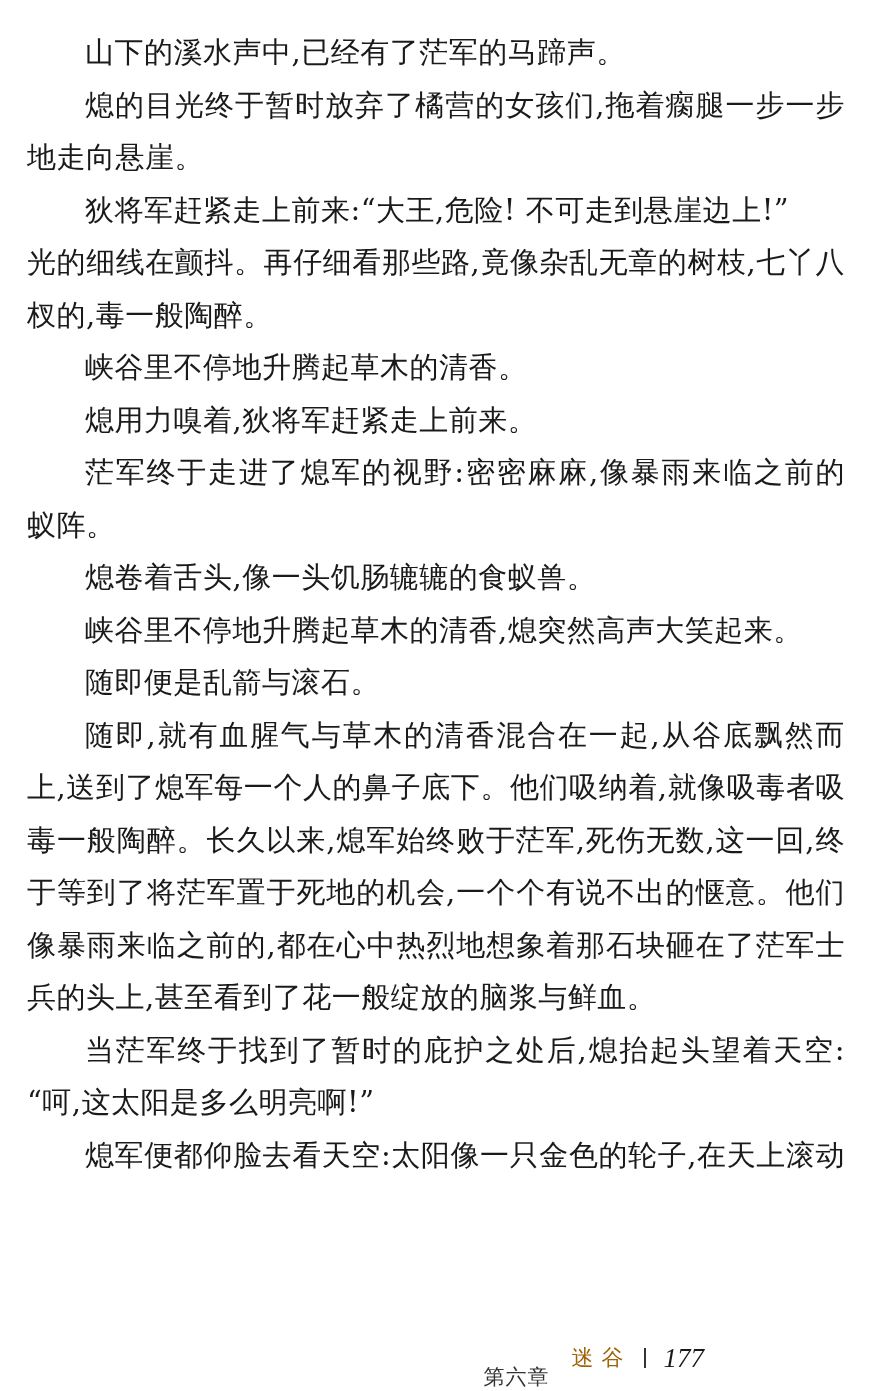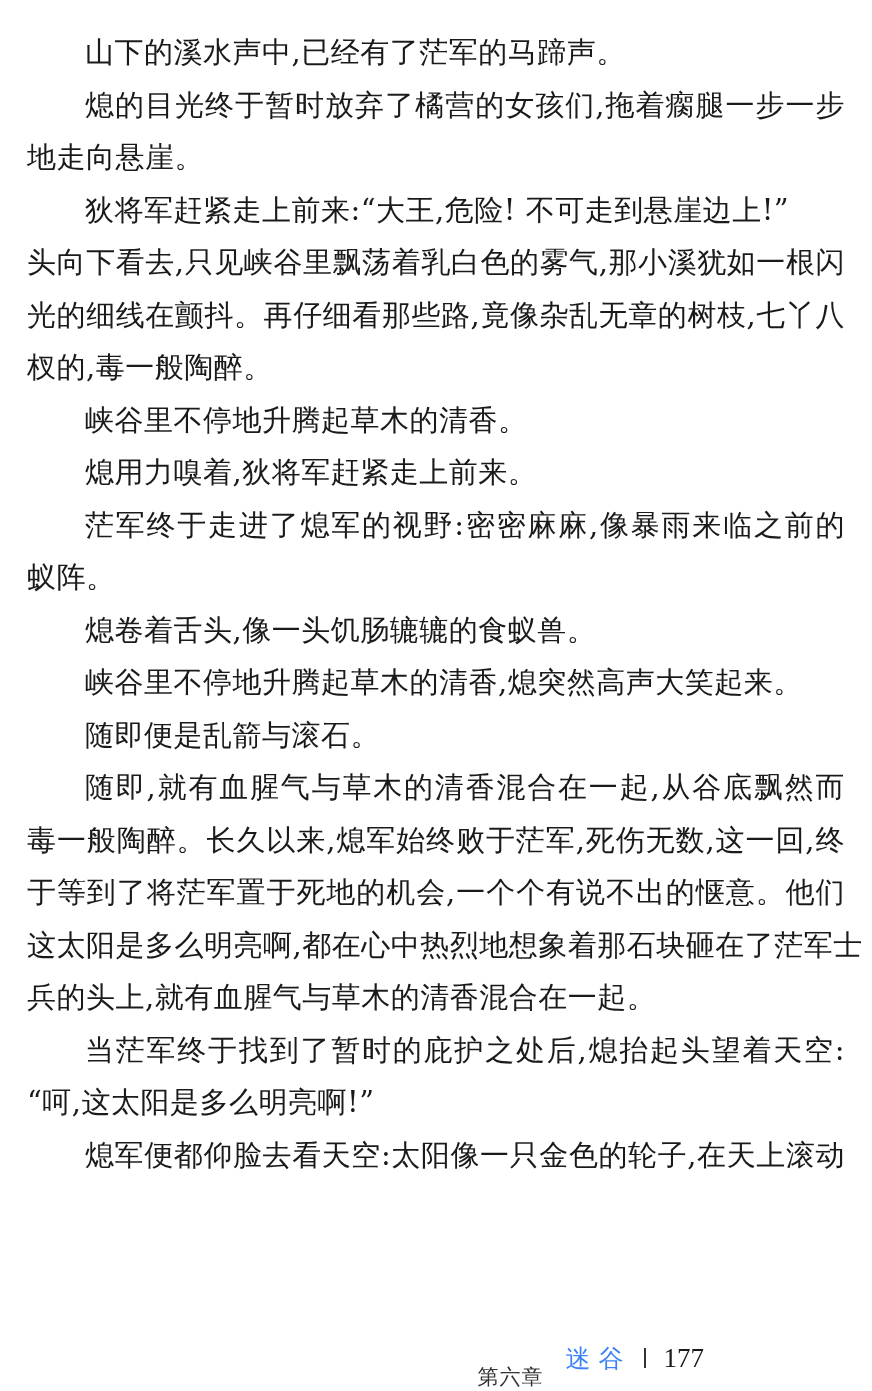--- a/index.html
+++ b/index.html
@@ -54,63 +54,64 @@
       gap: 0;
       font-family: "DejaVu Serif", "Liberation Serif", serif;
     }
     .chapter-label {
       font-size: 21px;
       color: #333;
       letter-spacing: 1px;
       margin-top: 38px;
     }
     .chapter-title {
-      font-size: 25px;
-      color: #3b82f6;
+      font-size: 22px;
+      color: #a16207;
       margin-left: 22px;
       letter-spacing: 8px;
     }
     .footer-divider {
       display: inline-block;
       width: 2px;
       height: 20px;
       background: #333;
       margin-left: 12px;
       margin-right: 18px;
     }
     .page-number {
       font-family: "Liberation Serif", "DejaVu Serif", serif;
+      font-style: italic;
       font-size: 27px;
       color: #1a1a1a;
     }
   </style>
 </head>
 <body>
 
 <div class="page">
   <div class="text-body">
     <div class="line indent last">山下的溪水声中,已经有了茫军的马蹄声。</div>
     <div class="line indent">熄的目光终于暂时放弃了橘营的女孩们,拖着瘸腿一步一步</div>
     <div class="line last">地走向悬崖。</div>
     <div class="line indent last">狄将军赶紧走上前来:“大王,危险! 不可走到悬崖边上!”</div>
-    <div class="line">头向下看去,只见峡谷里飘荡着乳白色的雾气,那小溪犹如一根闪</div>
     <div class="line">光的细线在颤抖。再仔细看那些路,竟像杂乱无章的树枝,七丫八</div>
     <div class="line last">杈的,毒一般陶醉。</div>
     <div class="line indent last">峡谷里不停地升腾起草木的清香。</div>
     <div class="line indent last">熄用力嗅着,狄将军赶紧走上前来。</div>
     <div class="line indent">茫军终于走进了熄军的视野:密密麻麻,像暴雨来临之前的</div>
     <div class="line last">蚁阵。</div>
     <div class="line indent last">熄卷着舌头,像一头饥肠辘辘的食蚁兽。</div>
     <div class="line indent last">峡谷里不停地升腾起草木的清香,熄突然高声大笑起来。</div>
     <div class="line indent last">随即便是乱箭与滚石。</div>
     <div class="line indent">随即,就有血腥气与草木的清香混合在一起,从谷底飘然而</div>
+    <div class="line">上,送到了熄军每一个人的鼻子底下。他们吸纳着,就像吸毒者吸</div>
     <div class="line">毒一般陶醉。长久以来,熄军始终败于茫军,死伤无数,这一回,终</div>
     <div class="line">于等到了将茫军置于死地的机会,一个个有说不出的惬意。他们</div>
-    <div class="line">这太阳是多么明亮啊,都在心中热烈地想象着那石块砸在了茫军士</div>
-    <div class="line last">兵的头上,就有血腥气与草木的清香混合在一起。</div>
+    <div class="line">像暴雨来临之前的,都在心中热烈地想象着那石块砸在了茫军士</div>
+    <div class="line last">兵的头上,甚至看到了花一般绽放的脑浆与鲜血。</div>
     <div class="line indent">当茫军终于找到了暂时的庇护之处后,熄抬起头望着天空:</div>
     <div class="line last">“呵,这太阳是多么明亮啊!”</div>
     <div class="line indent">熄军便都仰脸去看天空:太阳像一只金色的轮子,在天上滚动</div>
   </div>
 
   <div class="footer">
     <span class="chapter-label">第六章</span>
     <span class="chapter-title">迷谷</span>
     <span class="footer-divider"></span>
     <span class="page-number">177</span>

